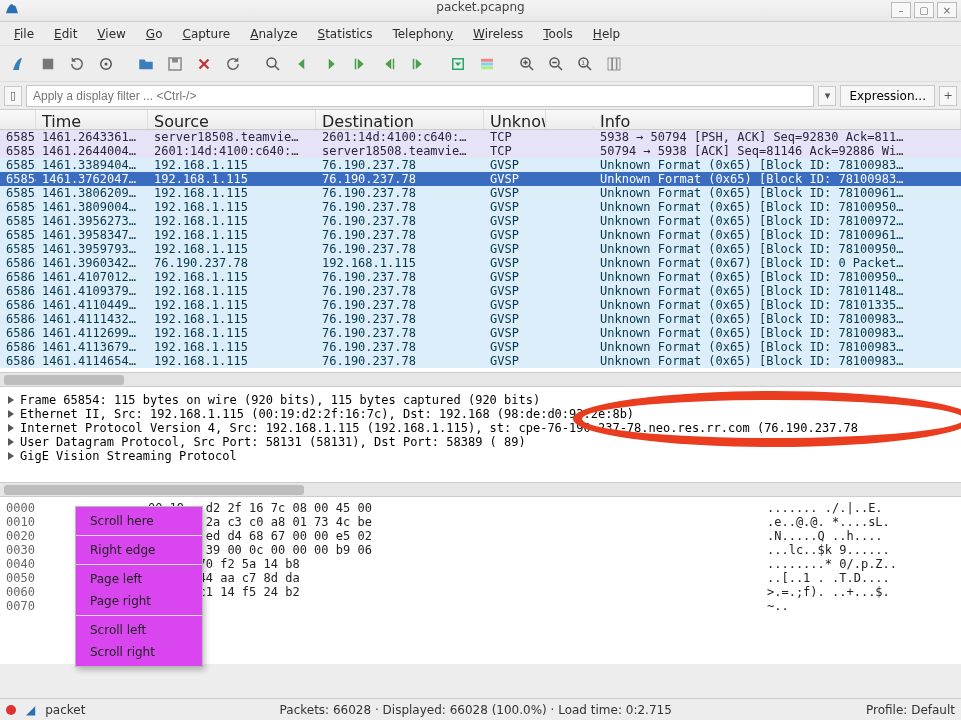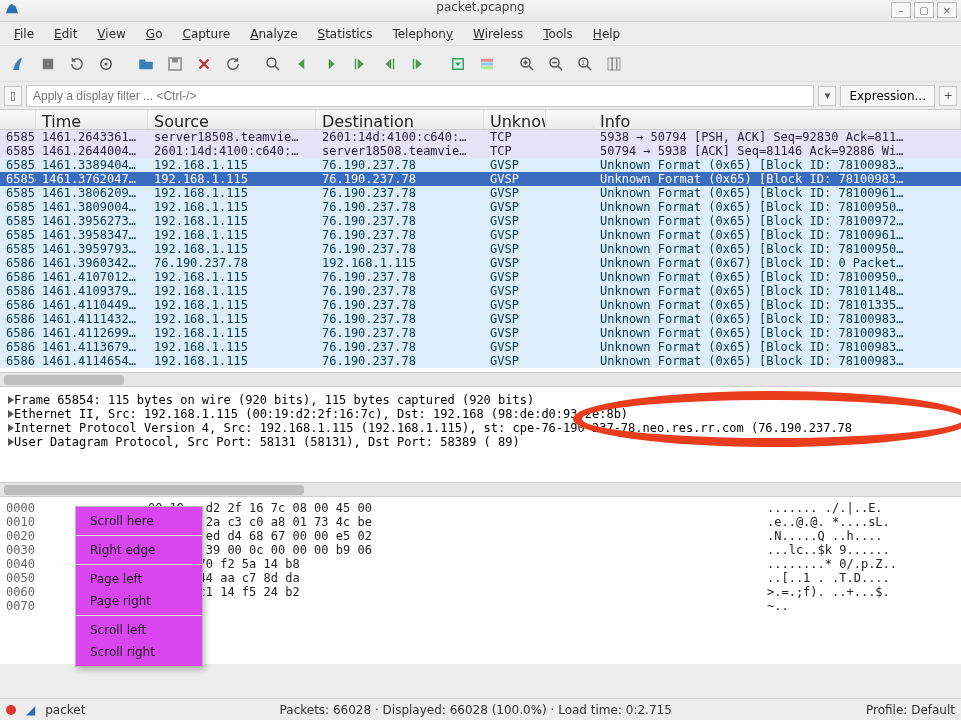--- a/index.html
+++ b/index.html
@@ -158,21 +158,21 @@
   
   .details {
     background: #fff;
     font-family: "DejaVu Sans Mono","Courier New",monospace;
     font-size: 12px;
     padding: 6px 8px 2px 8px;
     border-top: 1px solid #ccc;
     position: relative;
     height: 96px;
   }
-  .details .line { display:flex; align-items:center; white-space:nowrap; overflow:hidden; }
+  .details .line { display:flex; align-items:center; gap:6px; white-space:nowrap; overflow:hidden; }
   .caret { width:0;height:0;border-top:4px solid transparent;border-bottom:4px solid transparent;border-left:6px solid #555; display:inline-block; }
   .red-oval {
     position: absolute;
     right: -12px;
     top: 4px;
     width: 400px;
     height: 56px;
     border: 9px solid #ea3c1f;
     border-radius: 50%;
     pointer-events: none;
@@ -575,20 +575,24 @@
       <span>Ethernet II, Src: 192.168.1.115 (00:19:d2:2f:16:7c), Dst: 192.168      (98:de:d0:93:2e:8b)</span>
     </div>
   <div class="line">
       <span class="caret"></span>
       <span>Internet Protocol Version 4, Src: 192.168.1.115 (192.168.1.115),  st: cpe-76-190-237-78.neo.res.rr.com (76.190.237.78</span>
     </div>
   <div class="line">
       <span class="caret"></span>
       <span>User Datagram Protocol, Src Port: 58131 (58131), Dst Port: 58389 (     89)</span>
     </div>
+  <div class="line">
+      <span class="caret"></span>
+      <span>GigE Vision Streaming Protocol</span>
+    </div>
   <div class="red-oval"></div>
 </div>
 <div class="dscroll">
     <div class="thumb"></div>
   </div>
 
 <div class="hex">
   <div class="offsets" id="hex-off">0000
 0010
 0020

